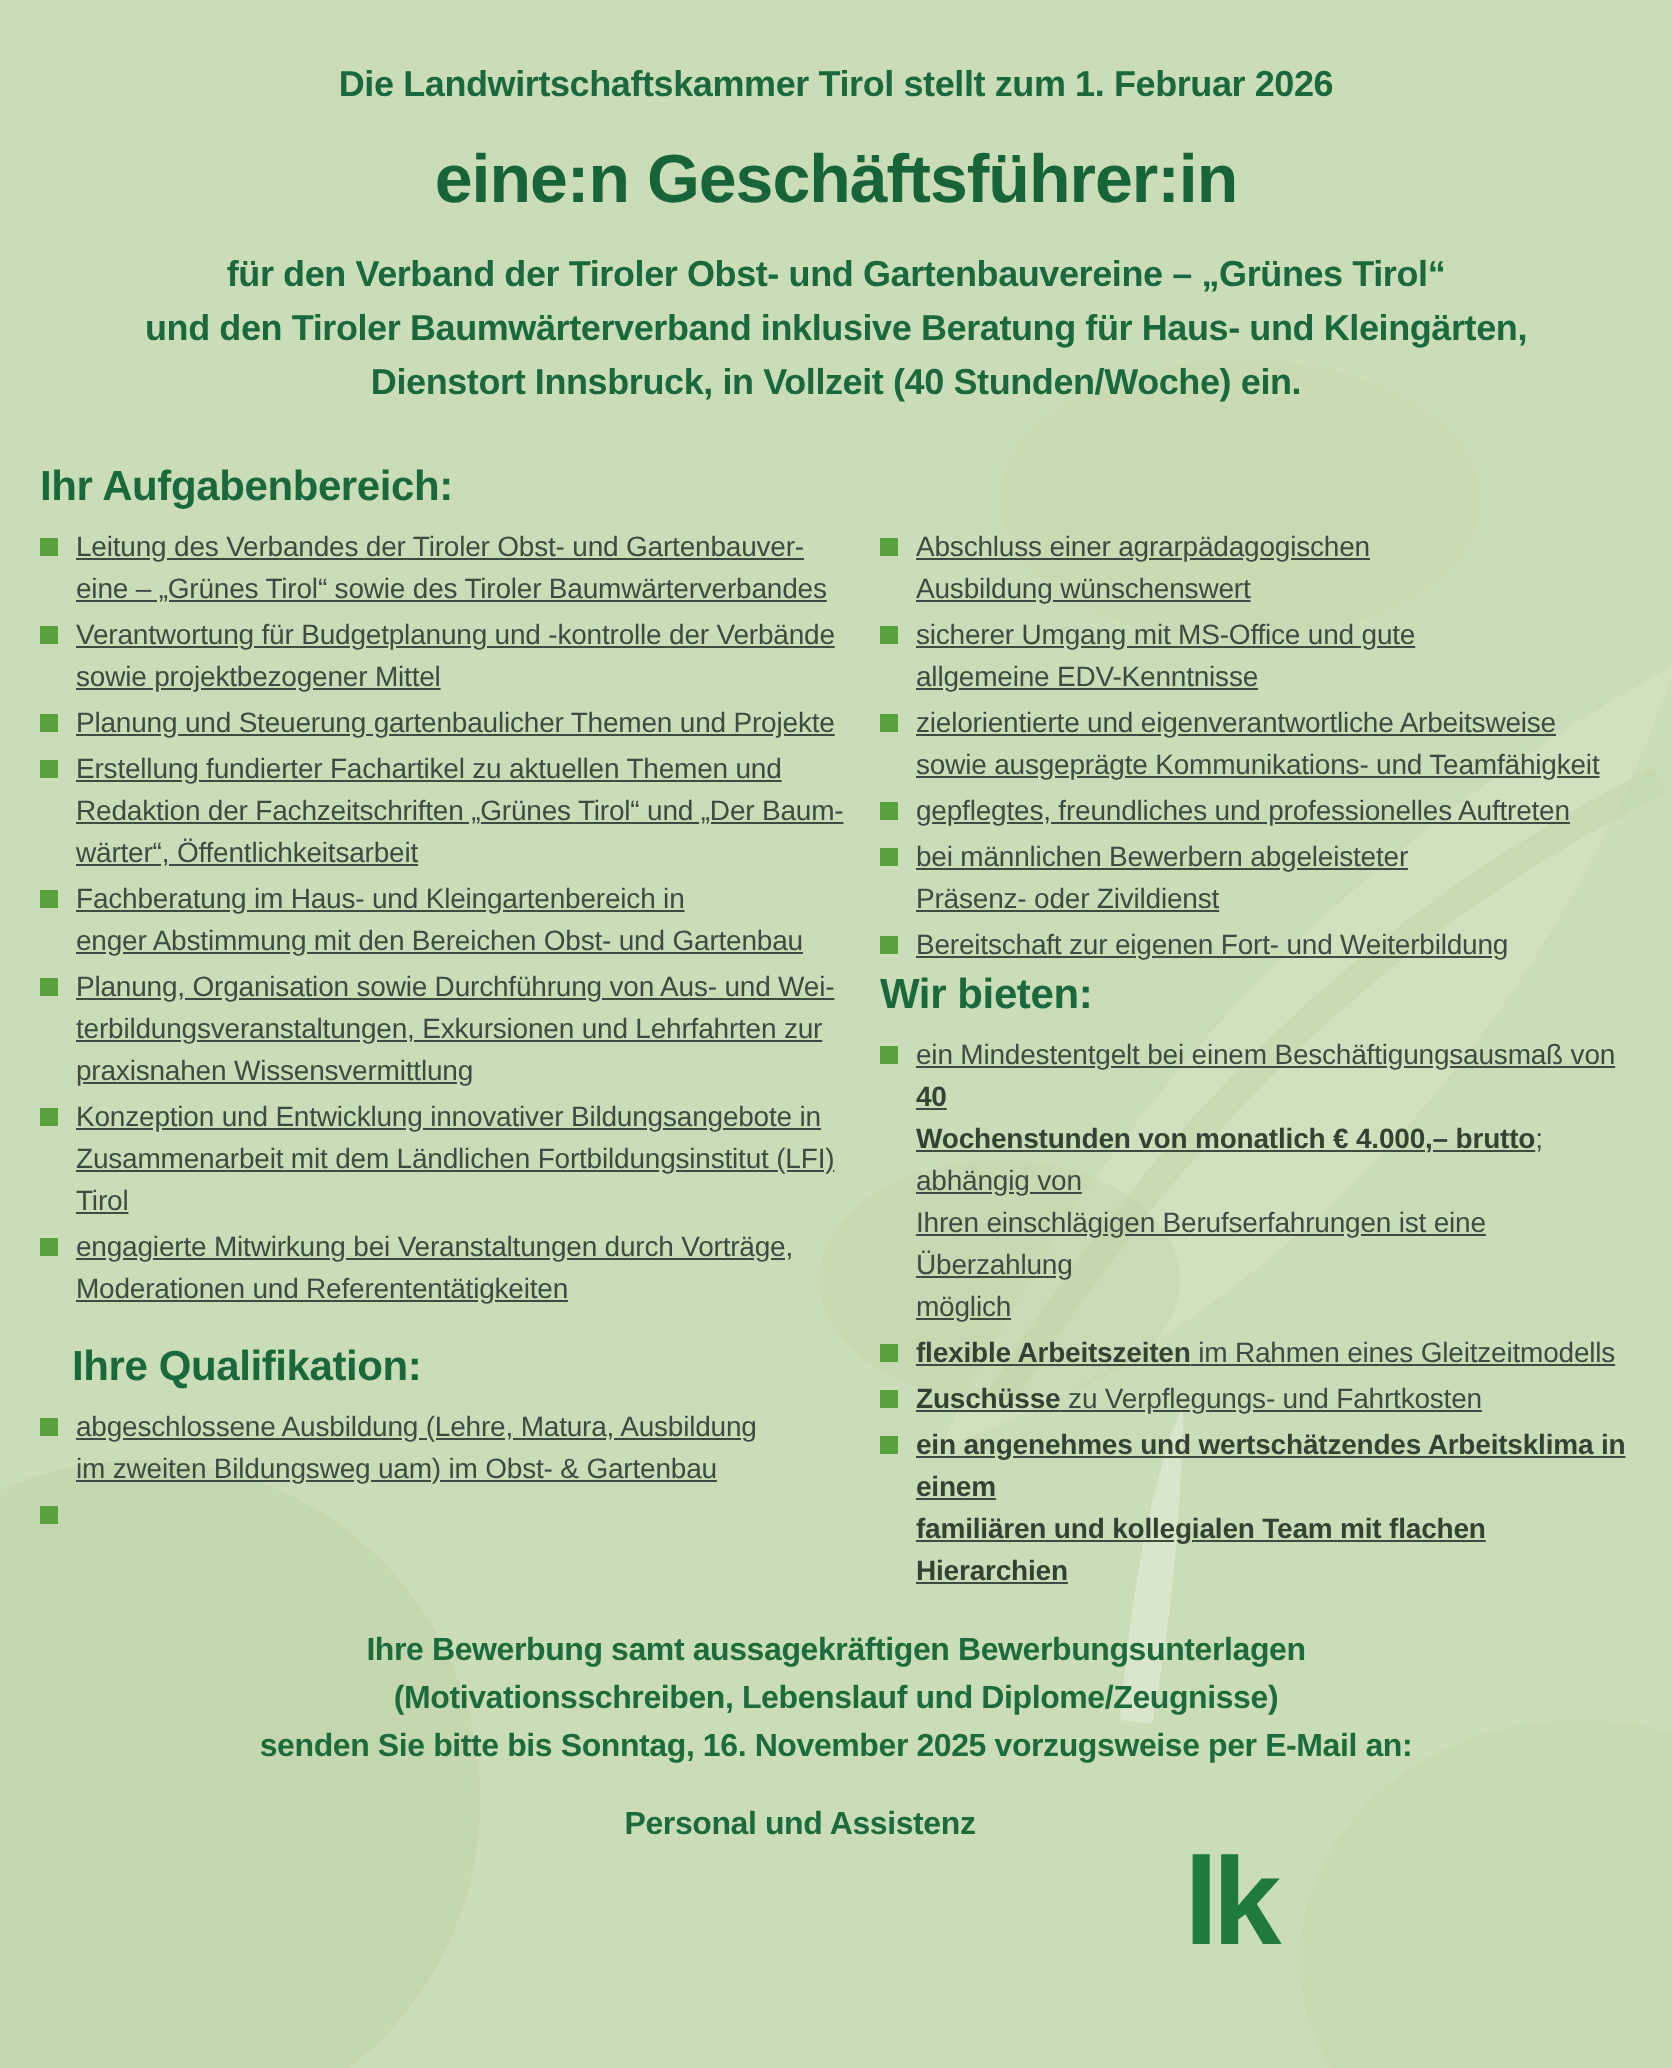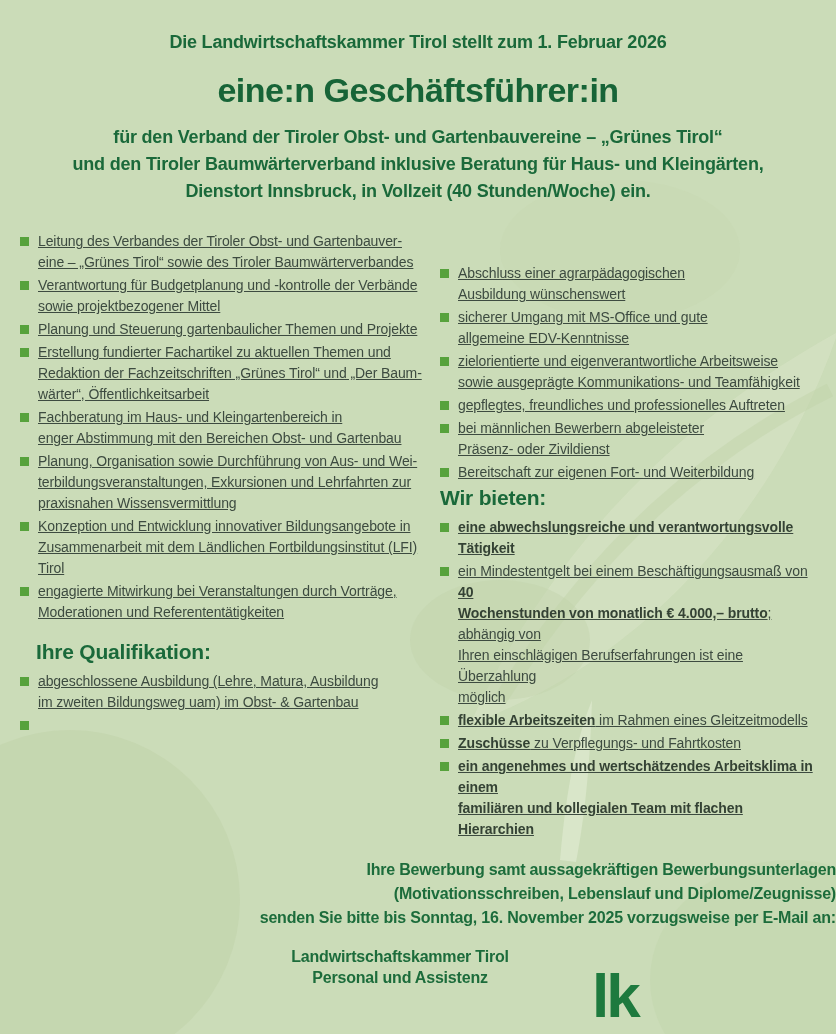--- a/index.html
+++ b/index.html
@@ -22,21 +22,21 @@
   h2 { font-size:21px; font-weight:bold; color:#1a693a; margin:0 0 7px; line-height:25px; letter-spacing:-0.2px; }
   h2.qual { margin-top:16px;margin-left:16px; }
   h2.wir { }
 
   ul.blist { list-style:none; margin:0; padding:0; }
   .blist li { display:flex; gap:9px; margin:0 0 2px; }
   .sq { width:9px; height:9px; background:#57a23c; flex:none; margin-top:6px; }
   .itxt { font-size:14px; line-height:21px; color:#3d4b40; white-space:pre-line; letter-spacing:-0.1px;text-decoration:underline; }
   .itxt b { color:#344234; }
 
-  .apply { margin-top:16px; text-align:right; font-size:16px; font-weight:bold;
+  .apply { margin-top:16px; text-align:center; font-size:16px; font-weight:bold;
            color:#1c6c3b; line-height:24px; white-space:pre-line; letter-spacing:-0.2px; position:relative; }
   .contact { position:relative; margin-top:16px; height:170px; }
   .address { position:absolute; left:160px; width:480px; text-align:center;
              font-size:16px; font-weight:bold; color:#1c6c3b; line-height:21px; letter-spacing:-0.2px; }
   .address div { margin:0; }
 
   .logo { position:absolute; left:592px; top:24px; display:flex; gap:11px; align-items:flex-start; }
   .logo .mark { font-size:62px; font-weight:bold; color:#1e7a3e; line-height:52px; letter-spacing:-3px; }
 </style>
 </head>
@@ -57,20 +57,21 @@
   <header>
     <div class="intro">Die Landwirtschaftskammer Tirol stellt zum 1. Februar 2026</div>
     <div class="title">eine:n Geschäftsführer:in</div>
     <div class="subtitle">für den Verband der Tiroler Obst- und Gartenbauvereine – „Grünes Tirol“
 und den Tiroler Baumwärterverband inklusive Beratung für Haus- und Kleingärten,
 Dienstort Innsbruck, in Vollzeit (40 Stunden/Woche) ein.</div>
   </header>
 
   <main class="columns">
     <section class="col-left">
+      <h2>Ihr Aufgabenbereich:</h2>
       <ul class="blist">
           <li>
             <span class="sq"></span>
             <span class="itxt"><span>Leitung des Verbandes der Tiroler Obst- und Gartenbauver-
 eine – „Grünes Tirol“ sowie des Tiroler Baumwärterverbandes</span></span>
           </li>
           <li>
             <span class="sq"></span>
             <span class="itxt"><span>Verantwortung für Budgetplanung und -kontrolle der Verbände
 sowie projektbezogener Mittel</span></span>
@@ -147,24 +148,20 @@
             <span class="itxt"><span>bei männlichen Bewerbern abgeleisteter
 Präsenz- oder Zivildienst</span></span>
           </li>
           <li>
             <span class="sq"></span>
             <span class="itxt"><span>Bereitschaft zur eigenen Fort- und Weiterbildung</span></span>
           </li>
         </ul>
       <h2 class="wir">Wir bieten:</h2>
       <ul class="blist">
-          <li>
-            <span class="sq"></span>
-            <span class="itxt"><b>eine abwechslungsreiche und verantwortungsvolle Tätigkeit</b></span>
-          </li>
           <li>
             <span class="sq"></span>
             <span class="itxt"><span>ein Mindestentgelt bei einem Beschäftigungsausmaß von </span><b>40
 Wochenstunden von monatlich € 4.000,– brutto</b><span>; abhängig von
 Ihren einschlägigen Berufserfahrungen ist eine Überzahlung
 möglich</span></span>
           </li>
           <li>
             <span class="sq"></span>
             <span class="itxt"><b>flexible Arbeitszeiten</b><span> im Rahmen eines Gleitzeitmodells</span></span>
@@ -182,21 +179,20 @@
     </section>
   </main>
 
   <footer>
     <div class="apply">Ihre Bewerbung samt aussagekräftigen Bewerbungsunterlagen
 (Motivationsschreiben, Lebenslauf und Diplome/Zeugnisse)
 senden Sie bitte bis Sonntag, 16. November 2025 vorzugsweise per E-Mail an:</div>
 
     <div class="contact">
       <div class="address">
-        <div>Landwirtschaftskammer Tirol</div>
         <div>Personal und Assistenz</div>
 
       </div>
 
       <div class="logo">
         <span class="mark">lk</span>
 
       </div>
     </div>
   </footer>

